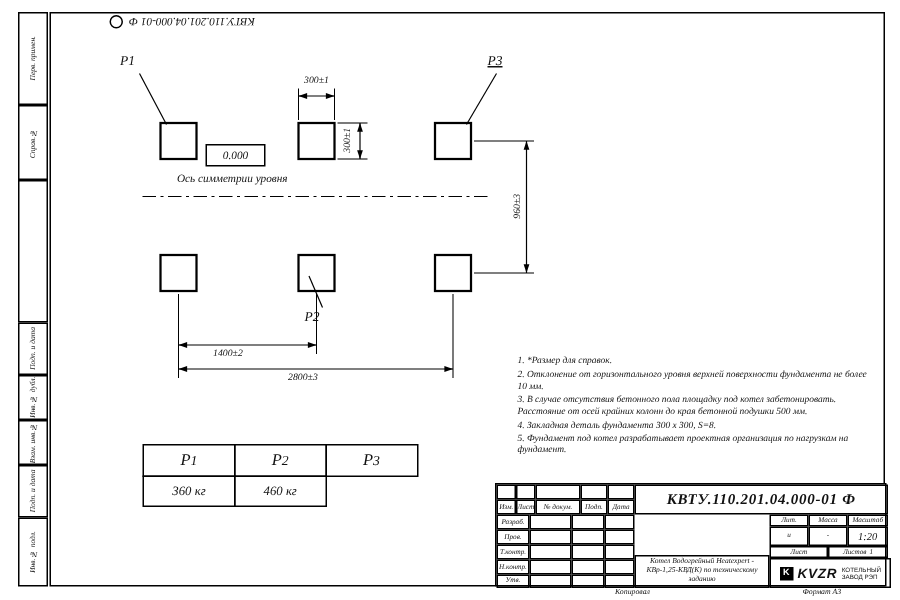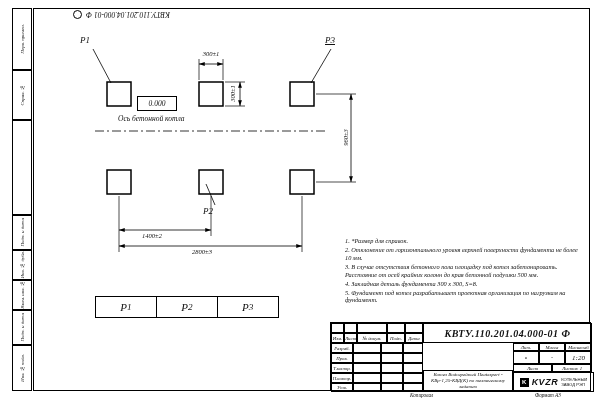--- a/index.html
+++ b/index.html
@@ -131,21 +131,21 @@
 
   <span class="dim" style="left:190px;top:50px;width:42px;">300±1</span>
   <span class="dim vert" style="left:210px;top:90px;">300±1</span>
   <span class="dim vert" style="left:323px;top:134px;">960±3</span>
   <span class="dim" style="left:126px;top:232px;width:52px;">1400±2</span>
   <span class="dim" style="left:176px;top:248px;width:52px;">2800±3</span>
 
   <div class="elev">
     <span>0.000</span>
   </div>
-  <span class="axis-label">Ось бетонной котла</span>
+  <span class="axis-label">Ось симметрии уровня</span>
 
   <div class="notes">
     <div>1. *Размер для справок.</div>
     <div>2. Отклонение от горизонтального уровня верхней поверхности фундамента не более 10 мм.</div>
     <div>3. В случае отсутствия бетонного пола площадку под котел забетонировать. Расстояние от осей крайних колонн до края бетонной подушки 500 мм.</div>
     <div>4. Закладная деталь фундамента 300 х 300, S=8.</div>
     <div>5. Фундамент под котел разрабатывает проектная организация по нагрузкам на фундамент.</div>
   </div>
 
   <div class="ltable">
@@ -157,20 +157,22 @@
       <div class="c h">
           <span>Р</span>
           <sub>2</sub>
         </div>
       <div class="c h">
           <span>Р</span>
           <sub>3</sub>
         </div>
     </div>
     <div class="row">
+      <div class="c v">360 кг</div>
+      <div class="c v">460 кг</div>
     </div>
   </div>
 
   <div class="tb">
 
     <div class="tbc" style="left:0;top:0;width:13px;height:10px;"></div>
     <div class="tbc" style="left:13px;top:0;width:13px;height:10px;"></div>
     <div class="tbc" style="left:26px;top:0;width:30px;height:10px;"></div>
     <div class="tbc" style="left:56px;top:0;width:18px;height:10px;"></div>
     <div class="tbc" style="left:74px;top:0;width:18px;height:10px;"></div>

